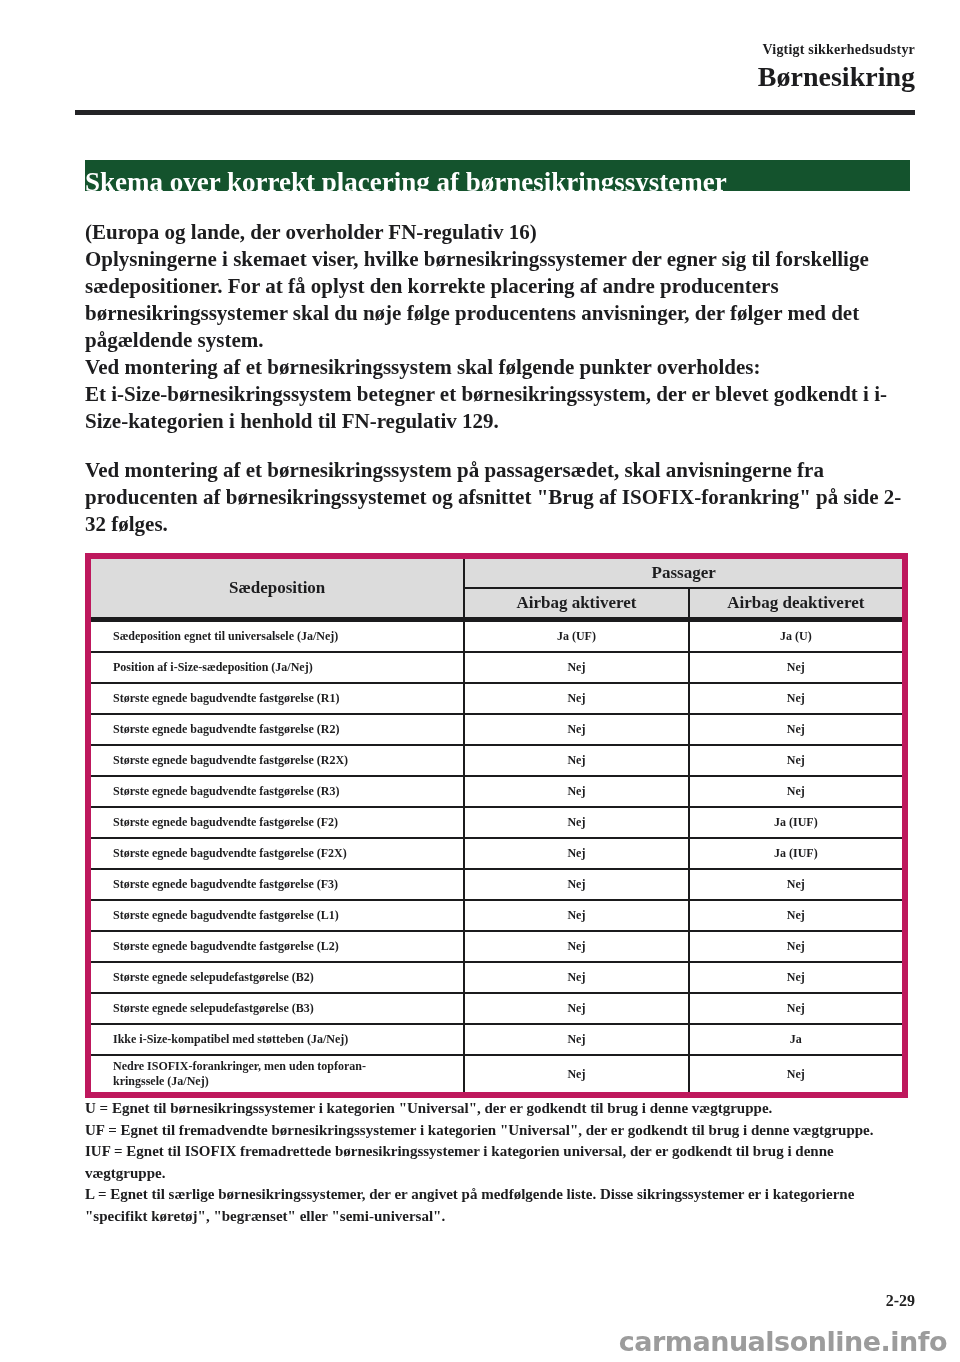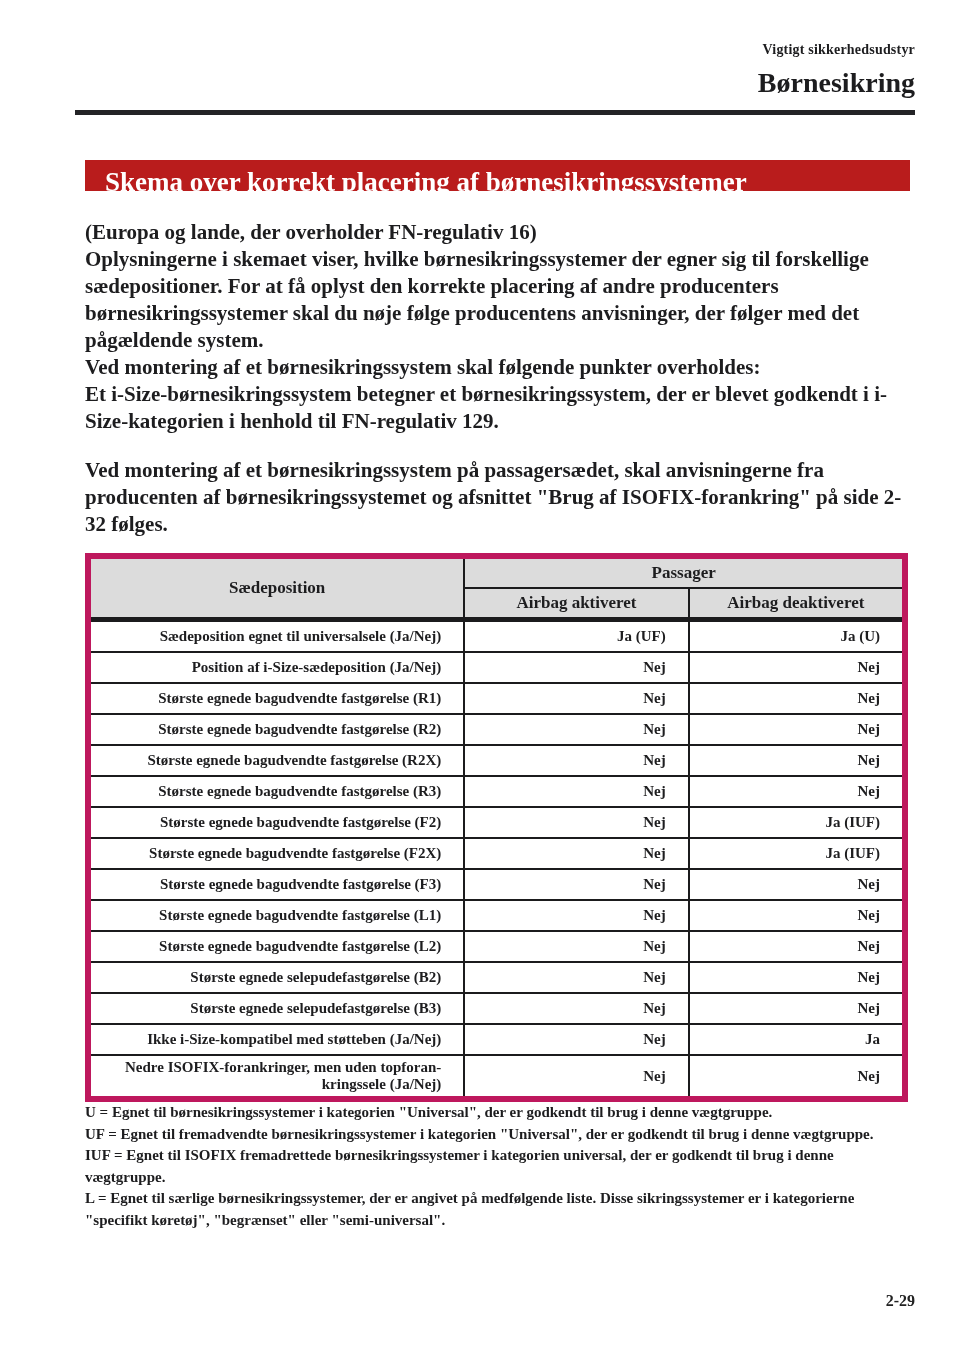--- a/index.html
+++ b/index.html
@@ -4,26 +4,26 @@
 <style>
   html, body { margin:0; padding:0; background:#e8e8e8; }
   .page {
     position:relative; width:960px; height:1362px; margin:0 auto;
     background:#ffffff; overflow:hidden;
     font-family:"Liberation Serif", serif; color:#1d1d1f;
     -webkit-font-smoothing:antialiased;
   }
   .top-right { position:absolute; top:42px; right:45px; text-align:right; }
   .section-label { font-size:14px; font-weight:bold; letter-spacing:.2px; }
-  .chapter-label { font-size:28px; font-weight:bold; margin-top:9px; }
+  .chapter-label { font-size:28px; font-weight:bold; margin-top:3px; }
   .rule { position:absolute; top:110px; left:75px; right:45px; height:5px; background:#232326; }
   .banner {
     position:absolute; top:160px; left:85px; right:50px; height:31px;
-    background:#b91c1c; color:#ffffff; font-weight:bold; font-size:27px;
-    line-height:44px; padding-left:20px; box-sizing:border-box;
+    background:#14532d; color:#ffffff; font-weight:bold; font-size:27px;
+    line-height:44px; box-sizing:border-box;
     white-space:nowrap; overflow:hidden;
   }
   .content { position:absolute; top:219px; left:85px; width:828px; }
   .content p { margin:0; font-size:21px; line-height:27px; font-weight:bold; }
   .gap-before { margin-top:22px !important; }
 
   table.placement {
     border-collapse:collapse; width:823px; margin-top:15px;
     table-layout:fixed; border:6px solid #be185d;
   }
@@ -32,21 +32,21 @@
   }
   table.placement thead th {
     background:#dcdcdc; text-align:center; font-size:17px; padding:4px 6px;
   }
   th.seatpos-h { width:45%; }
   col.c-on { width:28%; } col.c-off { width:27%; }
   tr.subhead th { border-top:2px solid #1b1b1d;margin-top:18px; }
   thead th { border-bottom:5px solid #1b1b1d !important; }
   thead tr.grouphead th.pass-h { border-bottom:2px solid #1b1b1d !important; }
   table.placement tbody td {
-    font-size:15px; padding:3px 22px; height:23px; vertical-align:middle;text-align:right;
+    font-size:12px; padding:3px 22px; height:23px; vertical-align:middle;
   }
   td.lbl { text-align:left; padding-left:5px; white-space:pre-line; }
   td.val { text-align:center; }
 
   .footnotes { margin-top:0; }
   .footnotes p { font-size:15px; line-height:21.5px; font-weight:bold; margin:0; }
 
   .page-number {
     position:absolute; top:1292px; right:45px;
     font-size:16px; font-weight:bold; color:#222;
@@ -190,14 +190,15 @@
 
     <div class="footnotes">
       <p>U = Egnet til børnesikringssystemer i kategorien "Universal", der er godkendt til brug i denne vægtgruppe.</p>
       <p>UF = Egnet til fremadvendte børnesikringssystemer i kategorien "Universal", der er godkendt til brug i denne vægtgruppe.</p>
       <p>IUF = Egnet til ISOFIX fremadrettede børnesikringssystemer i kategorien universal, der er godkendt til brug i denne vægtgruppe.</p>
       <p>L = Egnet til særlige børnesikringssystemer, der er angivet på medfølgende liste. Disse sikringssystemer er i kategorierne "specifikt køretøj", "begrænset" eller "semi-universal".</p>
     </div>
   </div>
 
   <div class="page-number">2-29</div>
+  <div class="watermark">carmanualsonline.info</div>
 
 </div>
 
 </body></html>

